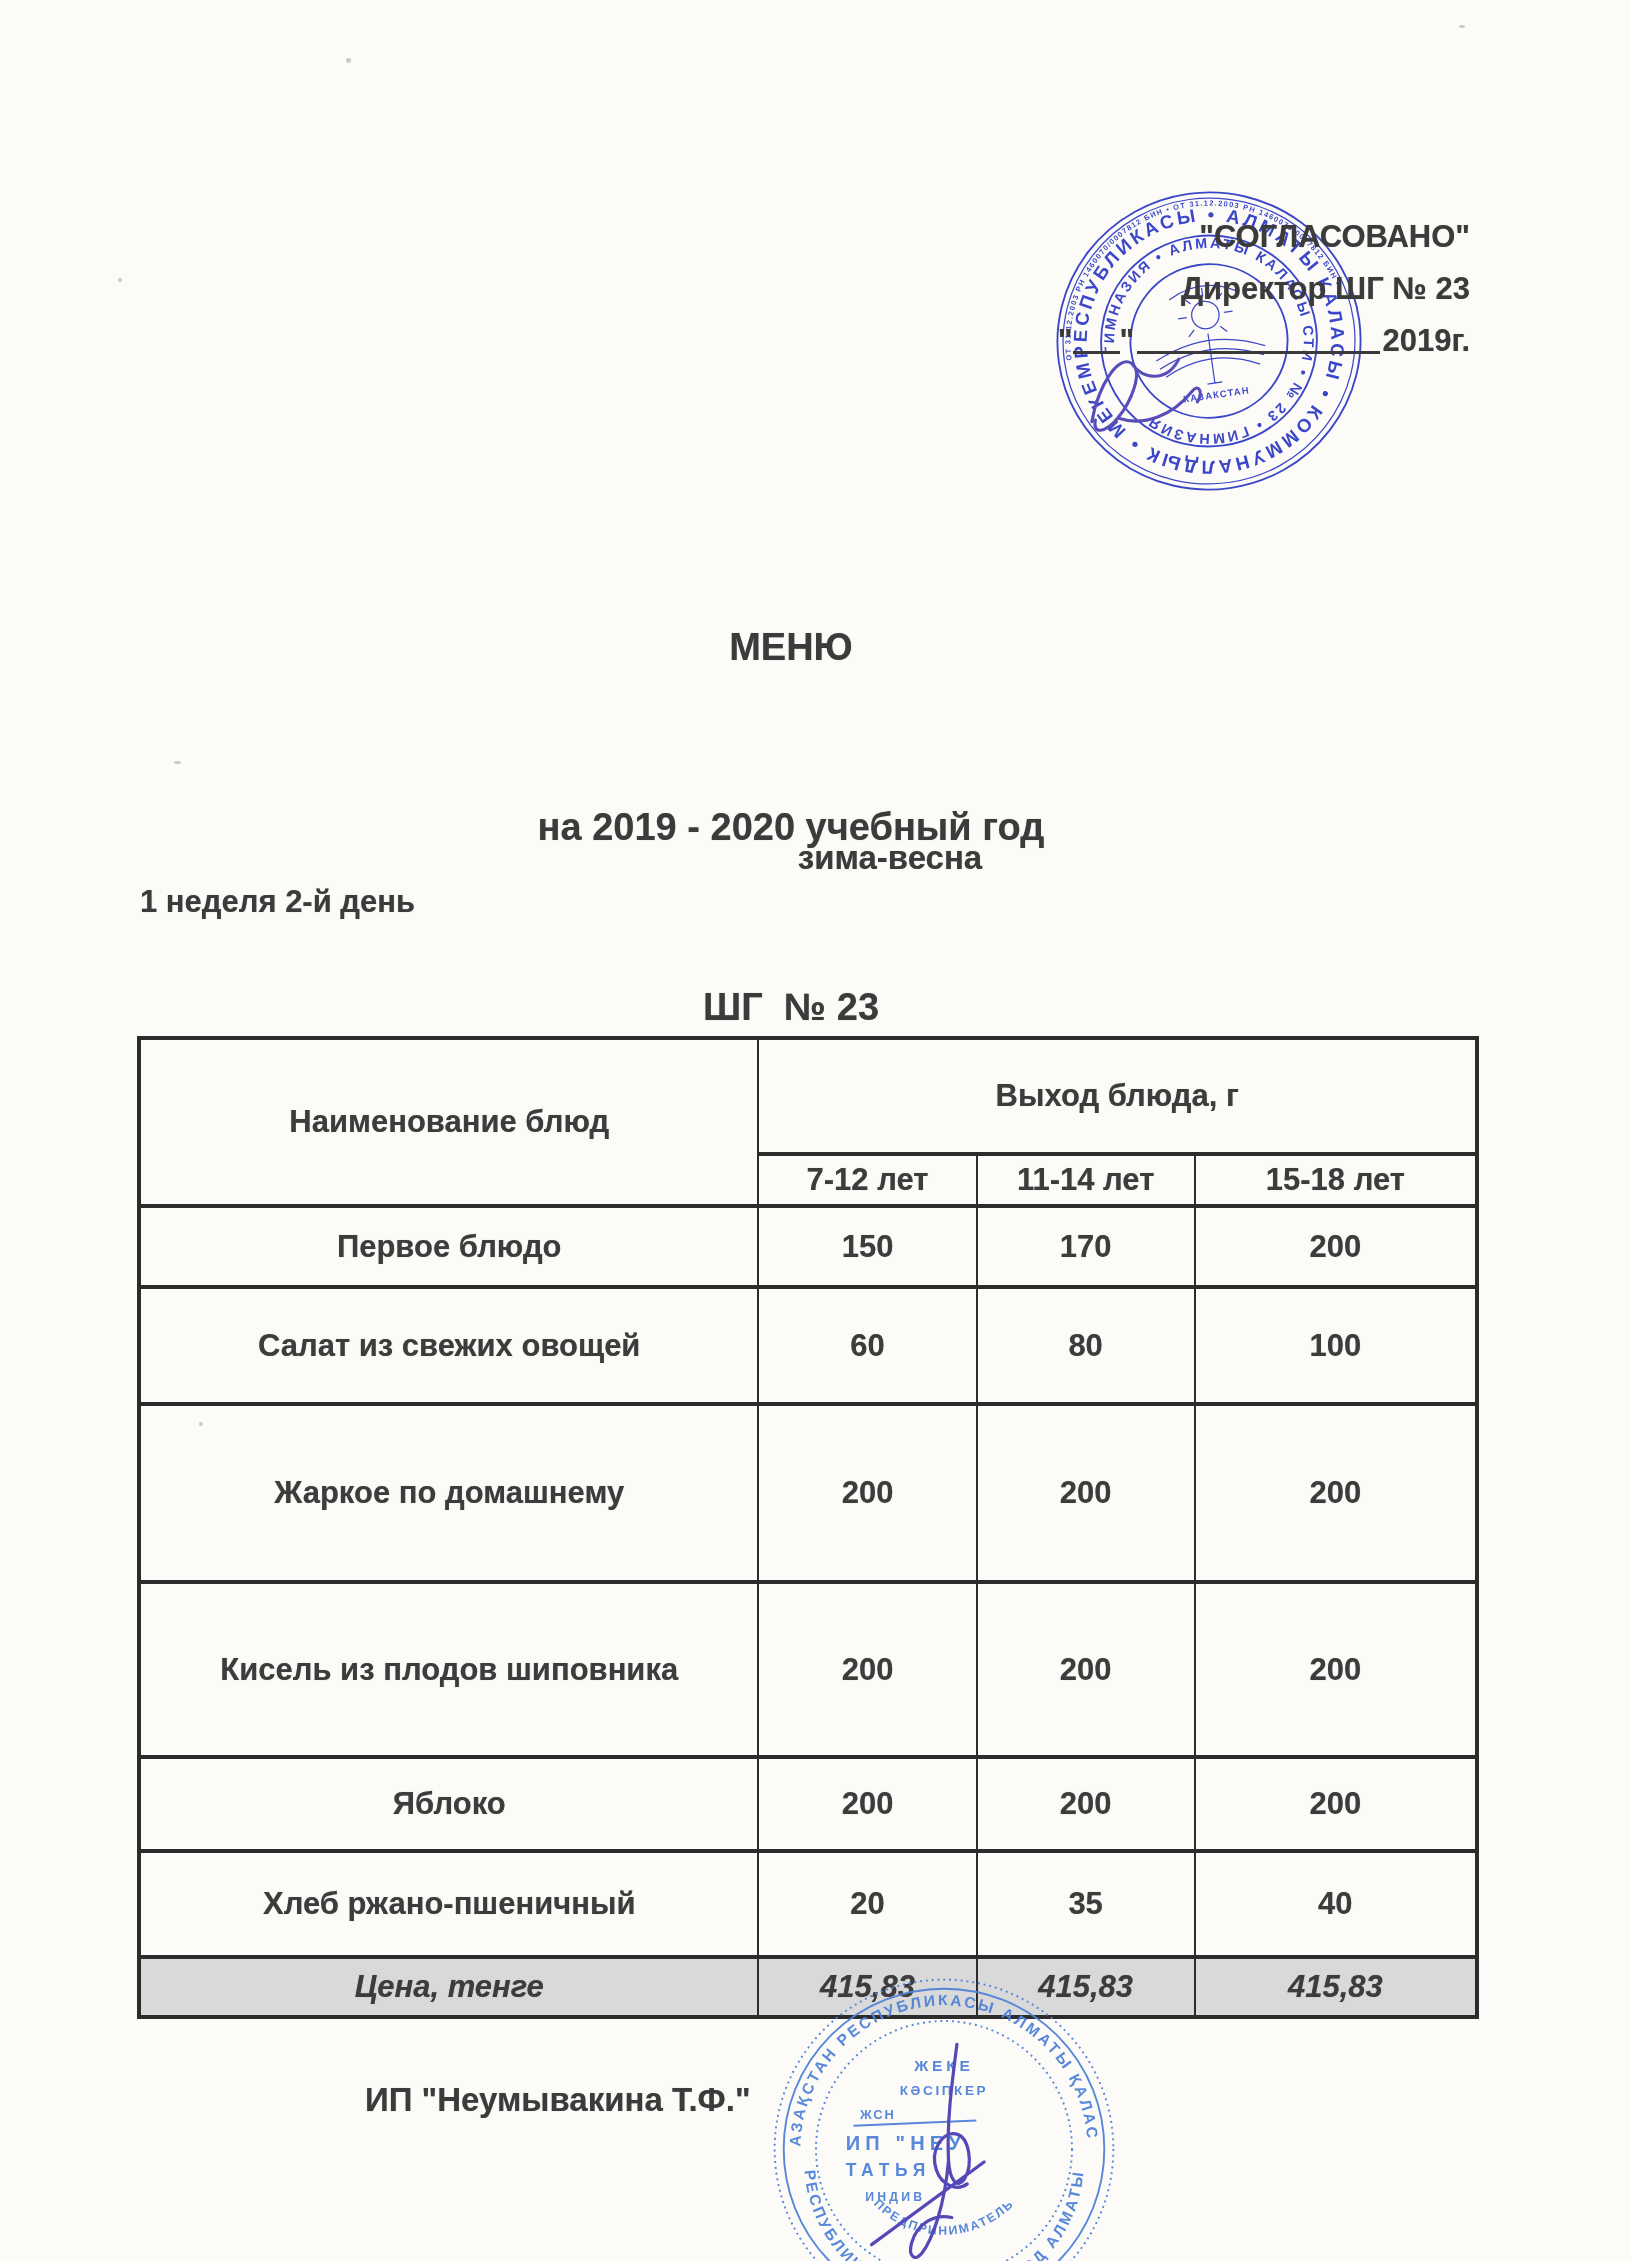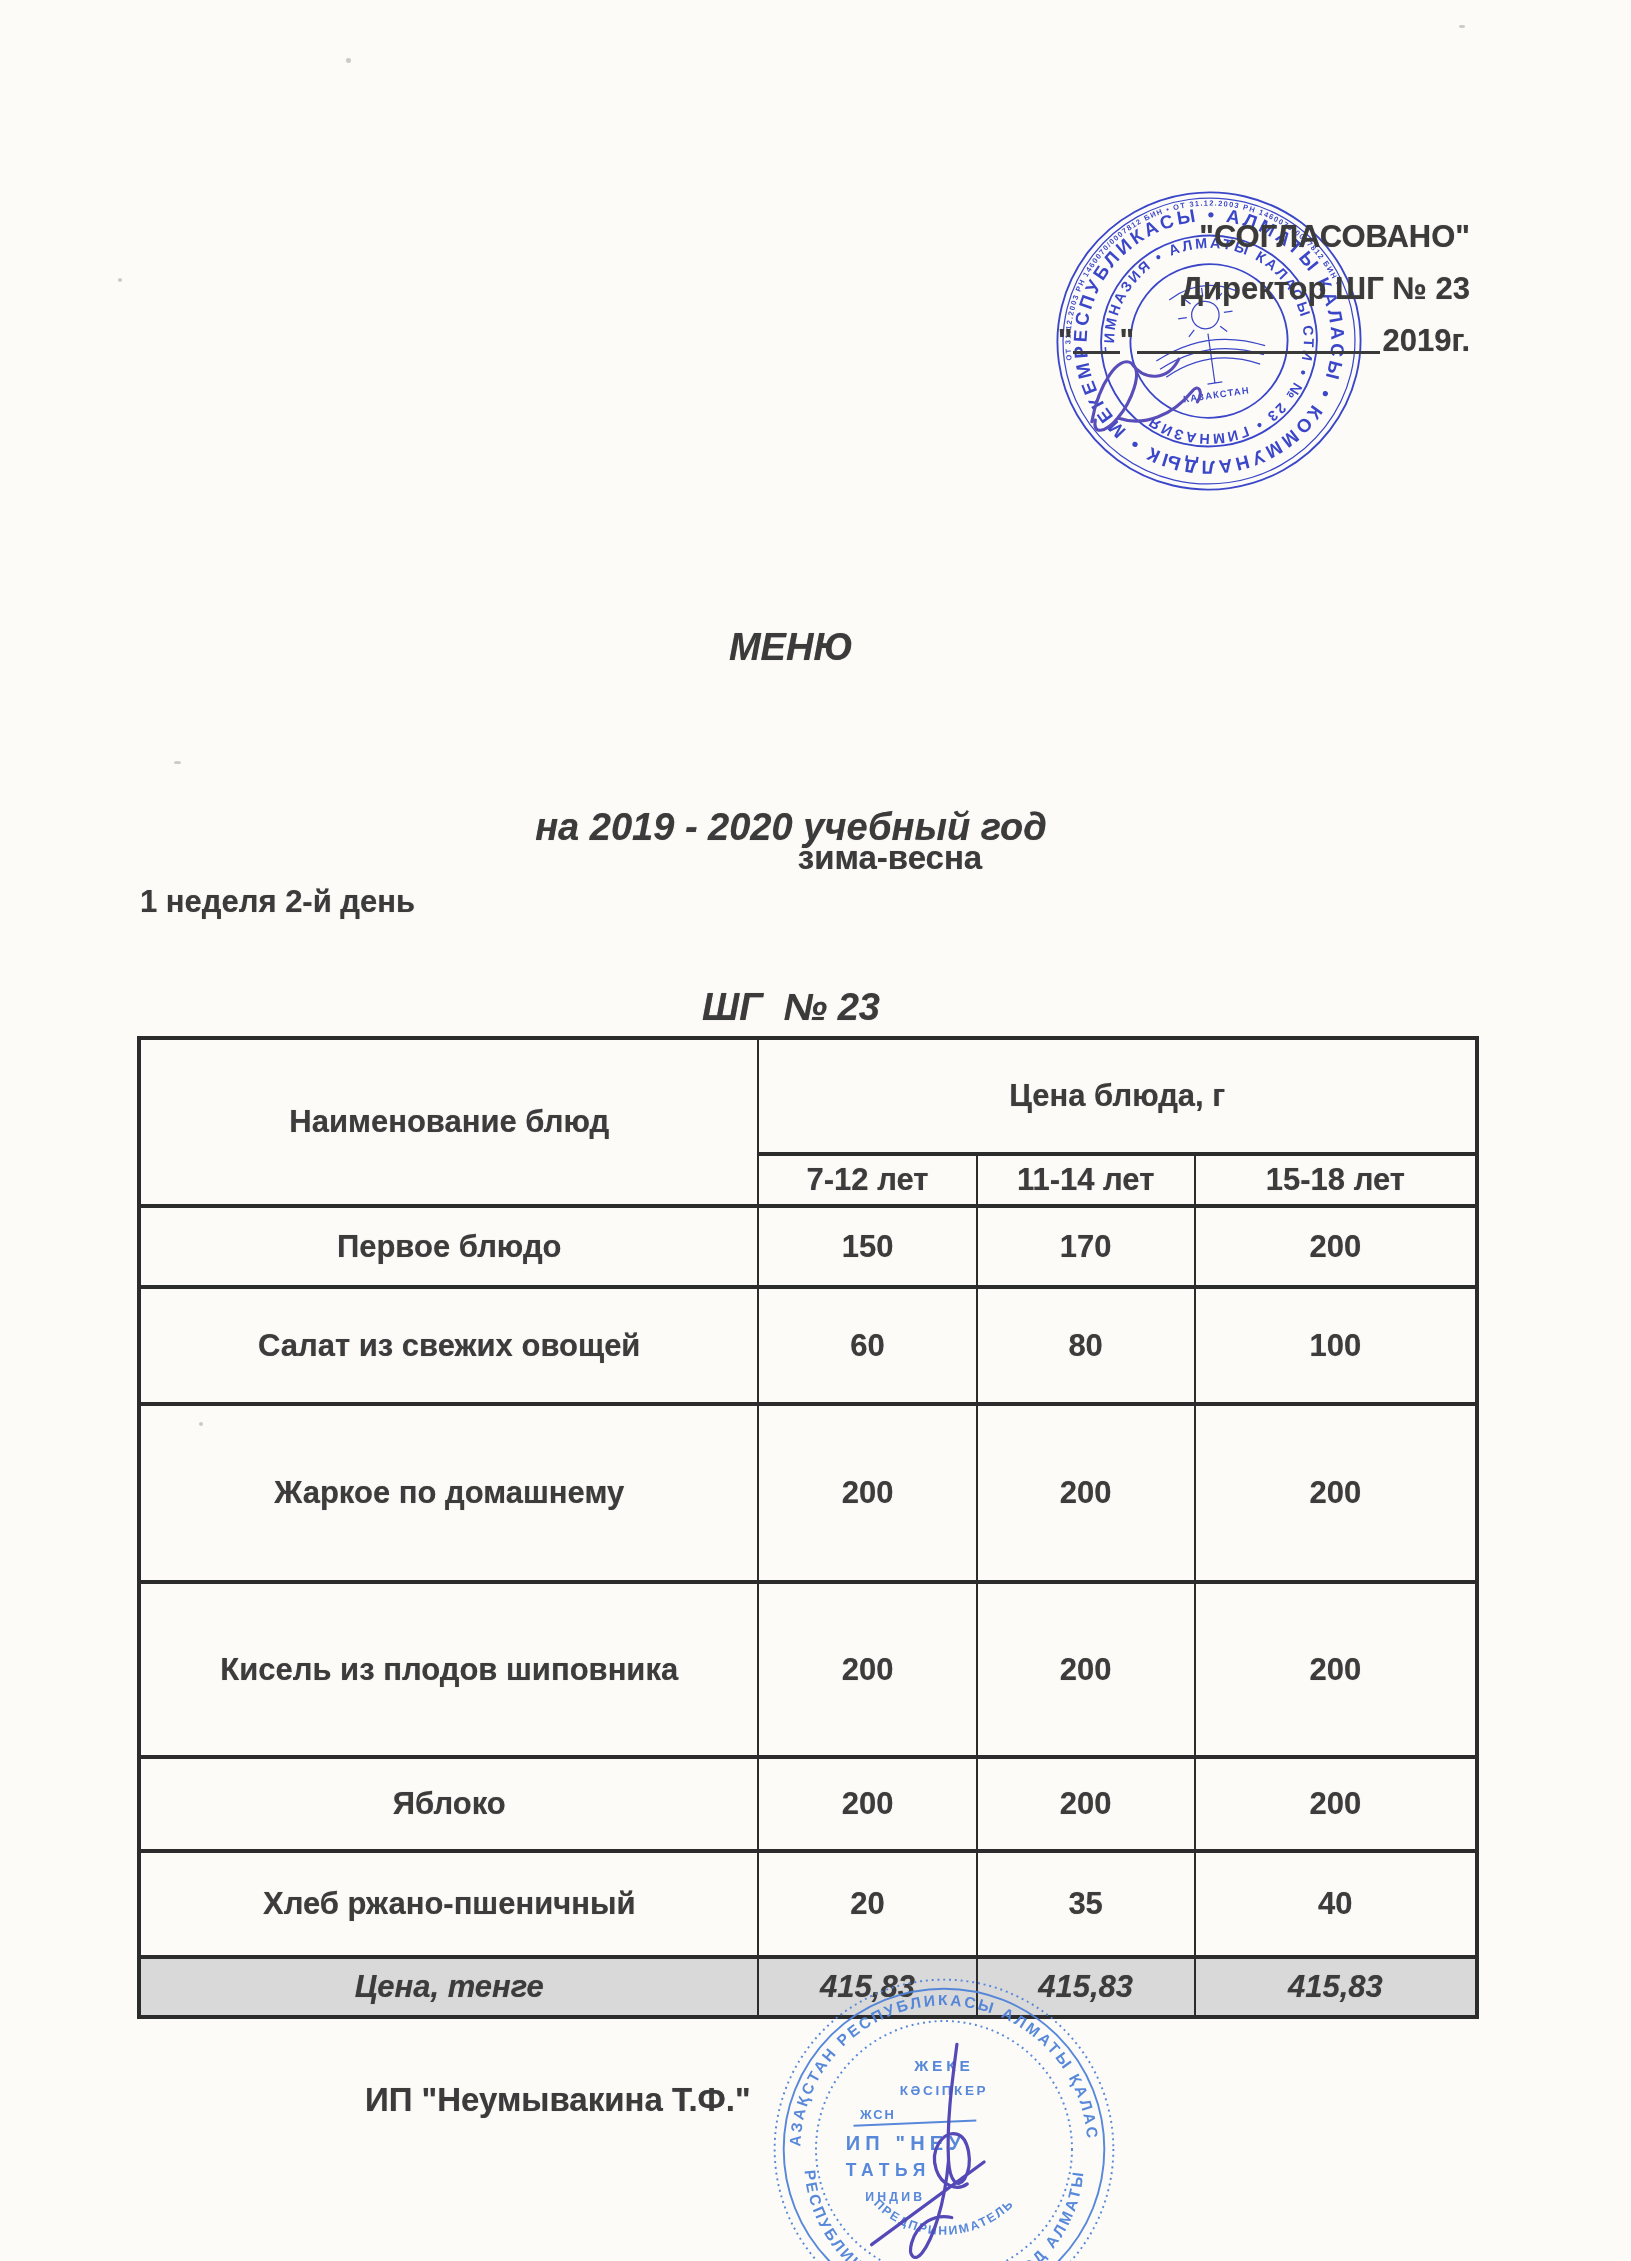--- a/index.html
+++ b/index.html
@@ -21,21 +21,21 @@
   }
   .blank{ display:inline-block; border-bottom:3.3px solid #3a3a3a; height:26.6px; vertical-align:-2.7px; }
   .blank.w215{ width:143px; margin-right:4px;}
   .blank.w70{ width:47px; }
   .blank.w365{ width:243px; margin:0 2.7px;}
 
   
   .title-block{
     position:absolute; left:40px; top:497px; width:1502px;
     text-align:center; font-size:38px; line-height:60px;
-    white-space:pre-wrap; z-index:4;font-style:italic;
+    white-space:pre-wrap; z-index:4;
   }
   .season{
     position:absolute; left:864px; top:839px; transform:translateX(-50%);
     font-size:33px; z-index:4; white-space:nowrap;margin-left:26px;
   }
   .week-day{
     position:absolute; left:140px; top:884px; font-size:31px; z-index:4; white-space:nowrap;text-align:right;
   }
 
   
@@ -145,21 +145,21 @@
   <table class="menu-table">
     <colgroup>
       <col class="col-c1">
         <col class="col-c2">
         <col class="col-c3">
         <col class="col-c4">
     </colgroup>
     <tbody>
     <tr class="h1">
       <th rowspan="2">Наименование блюд</th>
-      <th colspan="3">Цена блюда, г</th>
+      <th colspan="3">Выход блюда, г</th>
     </tr>
     <tr class="h2">
       <th>7-12 лет</th>
       <th>11-14 лет</th>
       <th>15-18 лет</th>
     </tr>
     <tr class="r0">
       <td>Первое блюдо</td>
       <td>150</td>
       <td>170</td>

